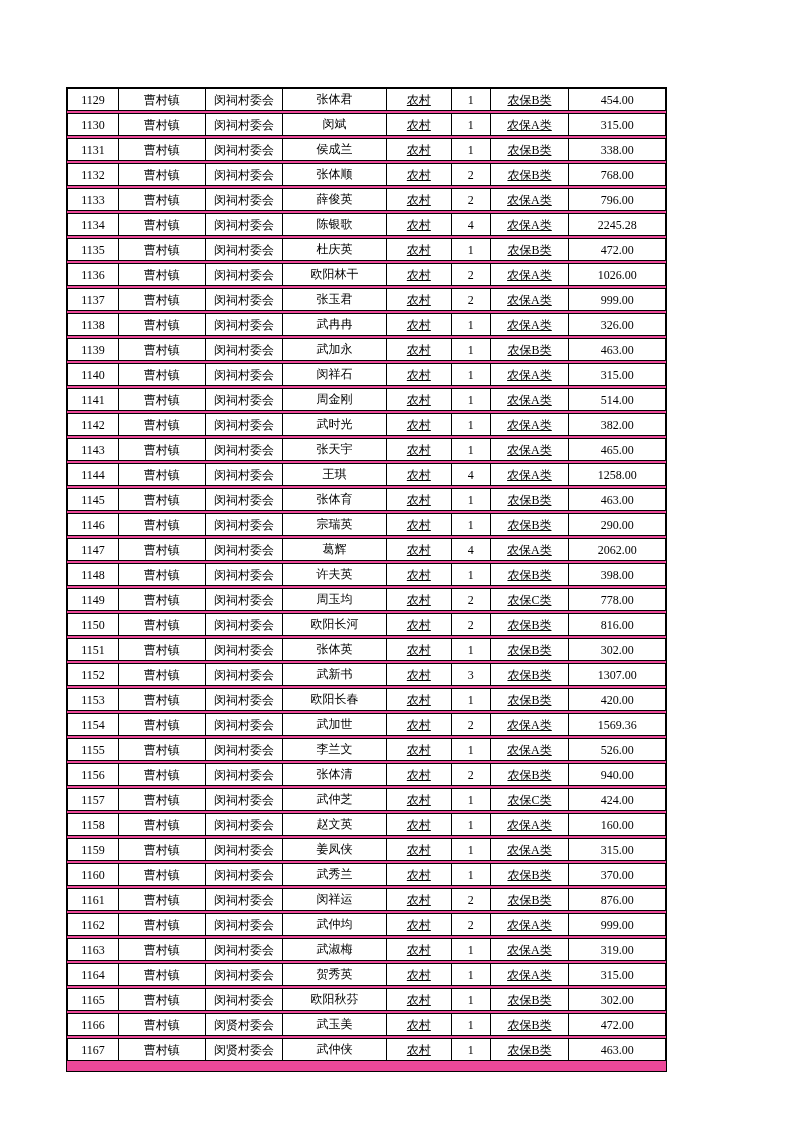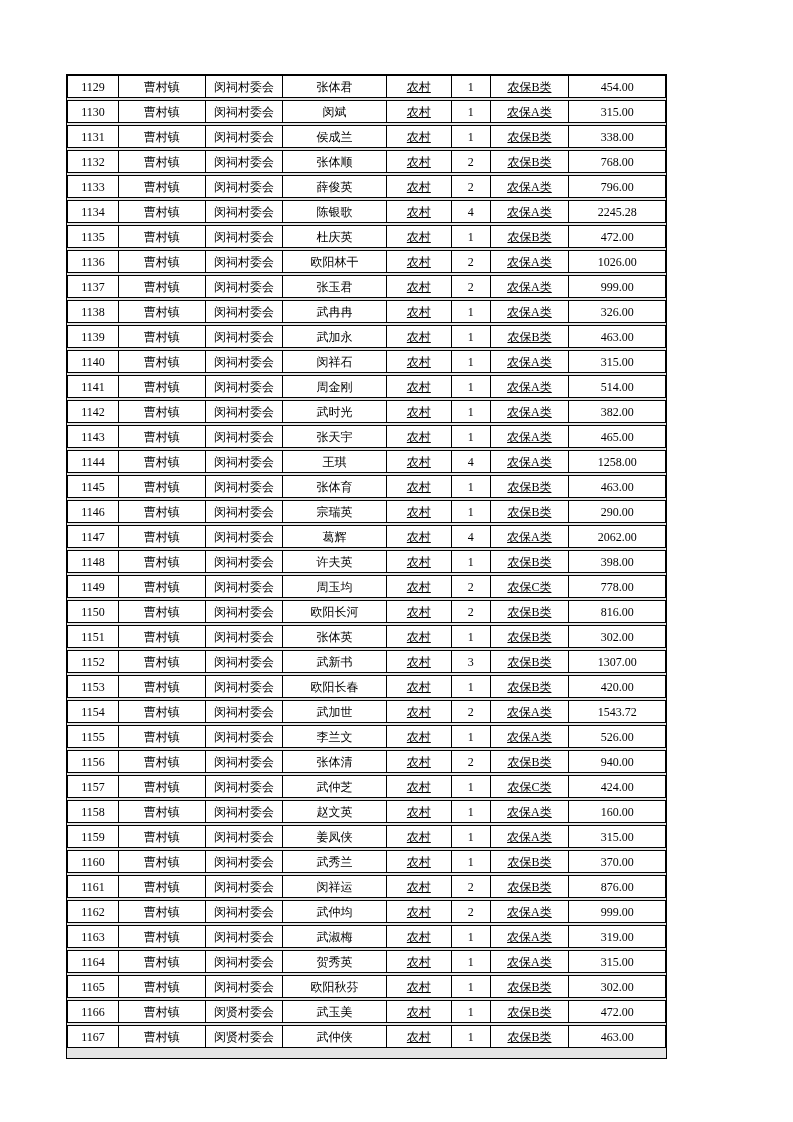--- a/index.html
+++ b/index.html
@@ -10,25 +10,25 @@
   body {
     width: 793px;
     height: 1122px;
     position: relative;
     font-family: "Liberation Serif", "DejaVu Serif", serif;
     color: #000000;
   }
   .table-wrap {
     position: absolute;
     left: 66px;
-    top: 74px;
+    top: 87px;
     width: 601px;
     box-sizing: border-box;
     border: 1px solid #000000;
-    background: #e5e5e5;
+    background: #ec4899;
   }
   .row {
     display: flex;
     height: 23px;
     box-sizing: border-box;
     border: 1px solid #000000;
     margin-bottom: 2px;
     background: #ffffff;
   }
   .row:last-child {
@@ -41,21 +41,21 @@
     align-items: center;
     justify-content: center;
     font-size: 12px;
     line-height: 1;
     white-space: nowrap;
     overflow: hidden;
   }
   .c1 { width: 51px; }
   .c2 { width: 87px; text-align: center; }
   .c3 { width: 78px; }
-  .c4 { width: 104px; }
+  .c4 { width: 104px; font-family: Liberation Mono, monospace; }
   .c5 { width: 65px; text-decoration: underline; }
   .c6 { width: 39px; }
   .c7 { width: 79px; text-decoration: underline; }
   .c8 { width: 96px; border-right: none; }
 </style>
 </head>
 <body>
 
 <div class="table-wrap">
     <div class="row">
@@ -309,21 +309,21 @@
       <div class="cell c8">420.00</div>
     </div>
     <div class="row">
       <div class="cell c1">1154</div>
       <div class="cell c2">曹村镇</div>
       <div class="cell c3">闵祠村委会</div>
       <div class="cell c4">武加世</div>
       <div class="cell c5">农村</div>
       <div class="cell c6">2</div>
       <div class="cell c7">农保A类</div>
-      <div class="cell c8">1543.72</div>
+      <div class="cell c8">1569.36</div>
     </div>
     <div class="row">
       <div class="cell c1">1155</div>
       <div class="cell c2">曹村镇</div>
       <div class="cell c3">闵祠村委会</div>
       <div class="cell c4">李兰文</div>
       <div class="cell c5">农村</div>
       <div class="cell c6">1</div>
       <div class="cell c7">农保A类</div>
       <div class="cell c8">526.00</div>

